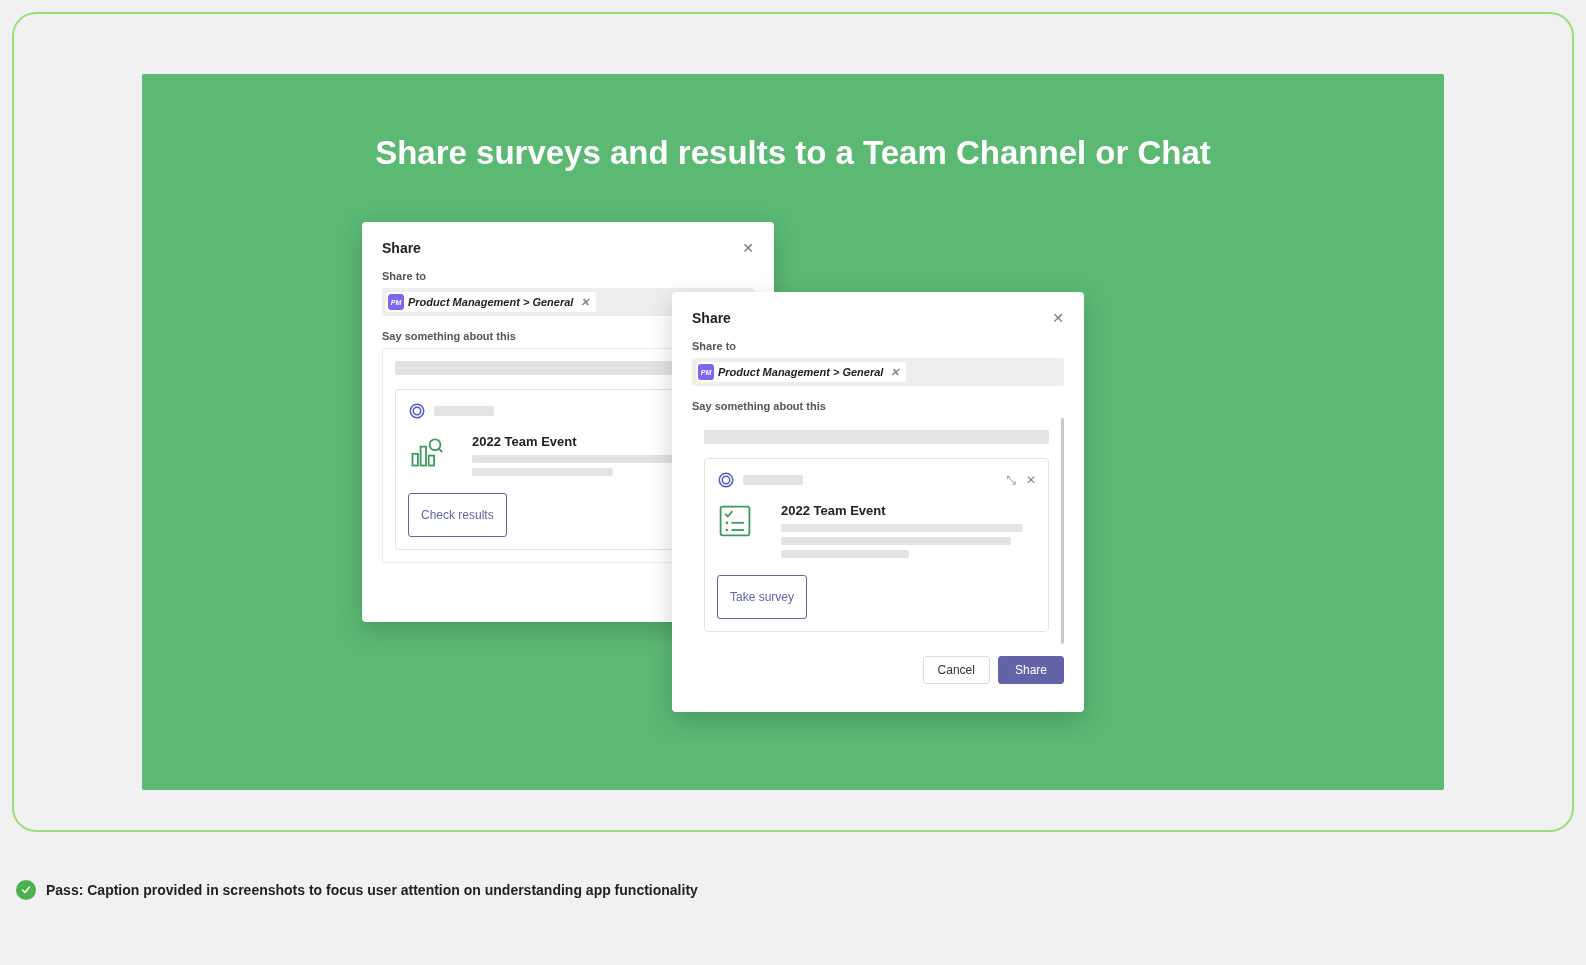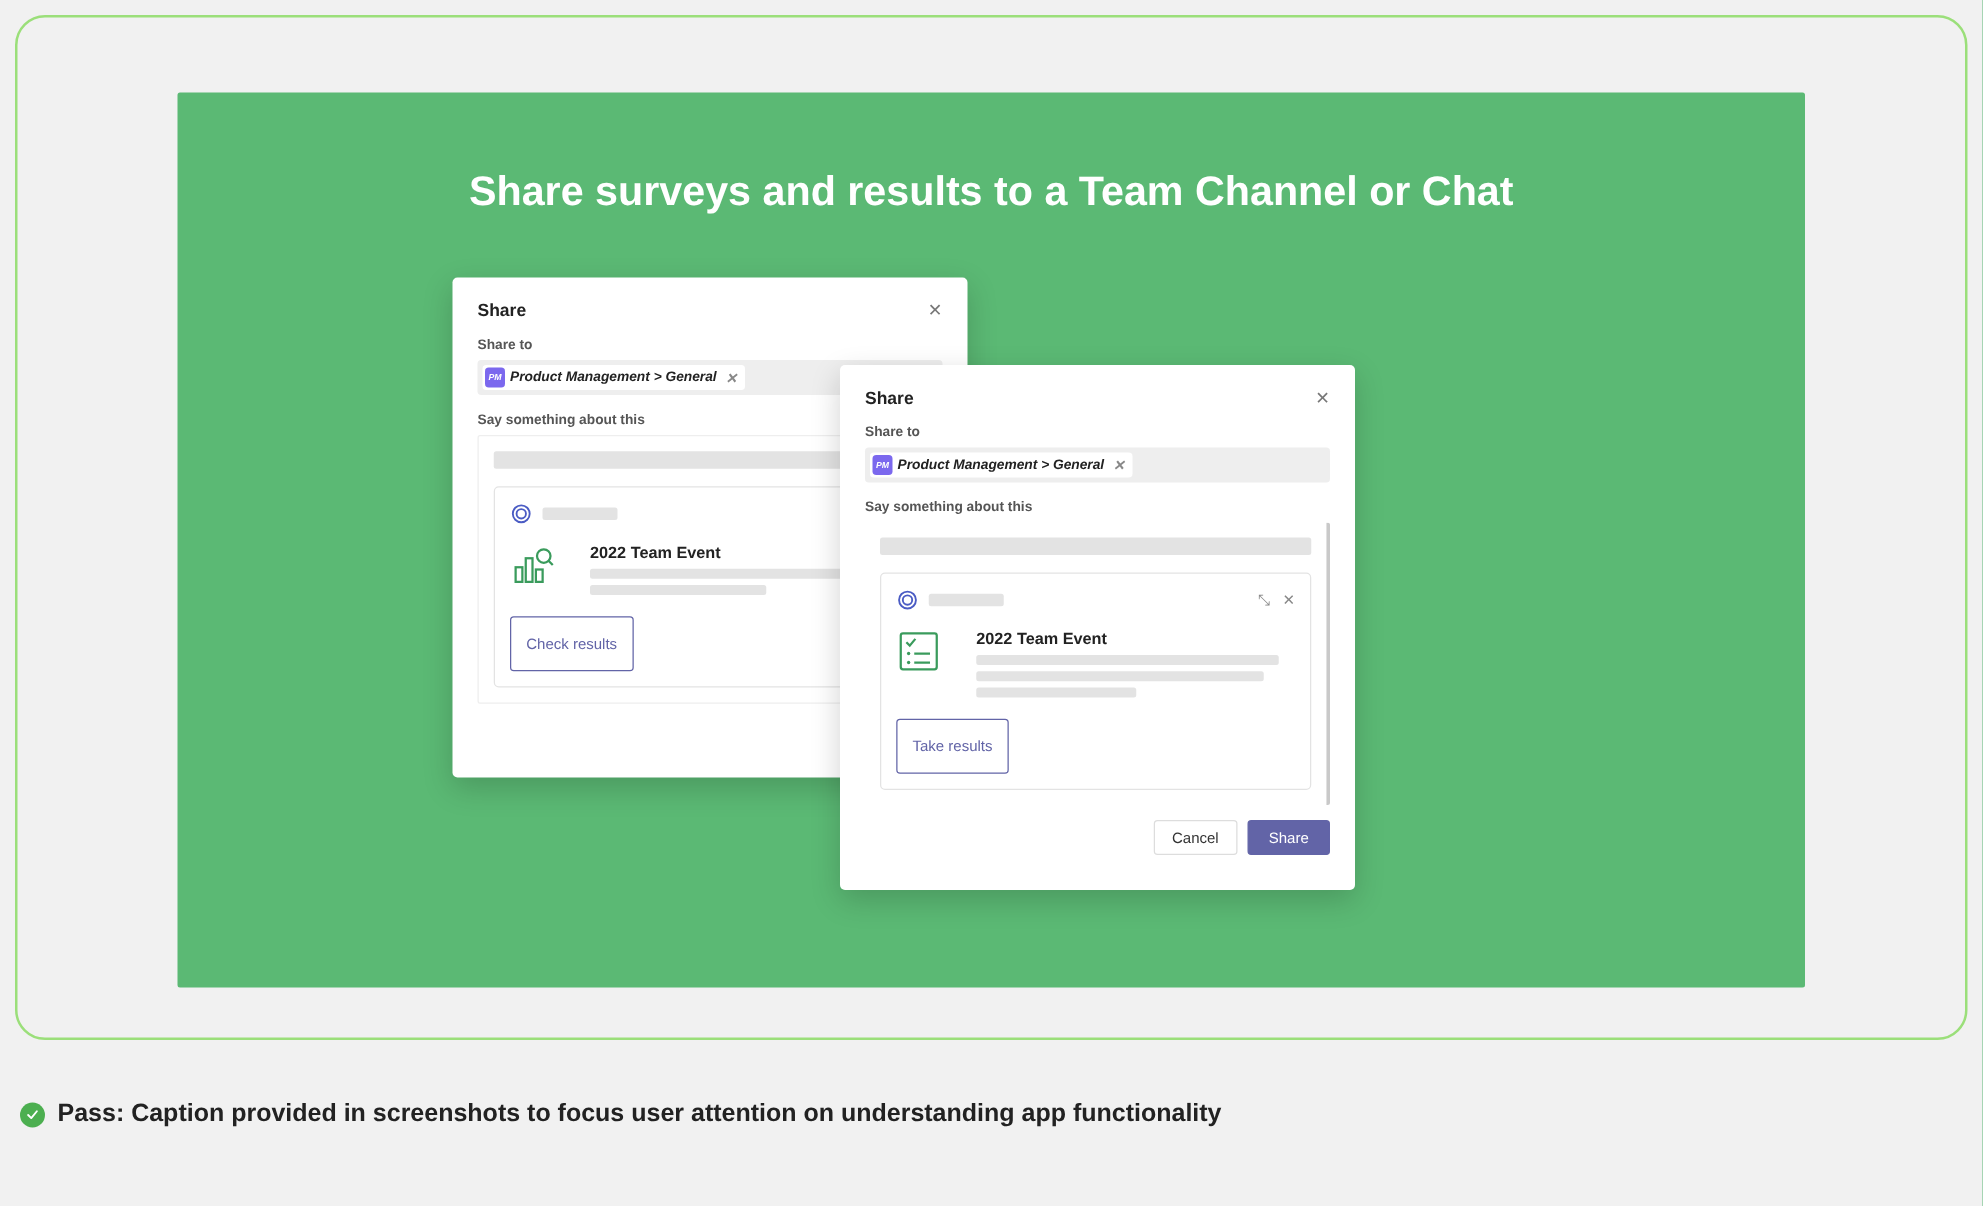--- a/index.html
+++ b/index.html
@@ -238,21 +238,21 @@
     height: 20px;
     border-radius: 50%;
     background: #4caf50;
     display: inline-flex;
     align-items: center;
     justify-content: center;
   }
   .pass-icon svg { width: 12px; height: 12px; }
   .caption-text {
     font-weight: 700;
-    font-size: 20px;
+    font-size: 14px;
     color: #222;
   }
 </style>
 </head>
 <body>
 
 <div class="frame">
   <div class="green-panel">
     <div class="headline">Share surveys and results to a Team Channel or Chat</div>
 
@@ -349,21 +349,21 @@
                 <circle cx="11" cy="30" r="1.5" fill="#3a9b5c"></circle>
                 <line x1="16" y1="30" x2="30" y2="30" stroke="#3a9b5c" stroke-width="2"></line>
               </svg>
               <div class="card-body-text">
                 <div class="card-title">2022 Team Event</div>
                 <div class="skel-line" style="width:95%"></div>
                 <div class="skel-line" style="width:90%"></div>
                 <div class="skel-line" style="width:50%"></div>
               </div>
             </div>
-            <button class="card-btn">Take results</button>
+            <button class="card-btn">Take survey</button>
           </div>
         </div>
         <div class="dialog-footer">
           <button class="btn-secondary">Cancel</button>
           <button class="btn-primary">Share</button>
         </div>
       </div>
 
     </div>
   </div>

